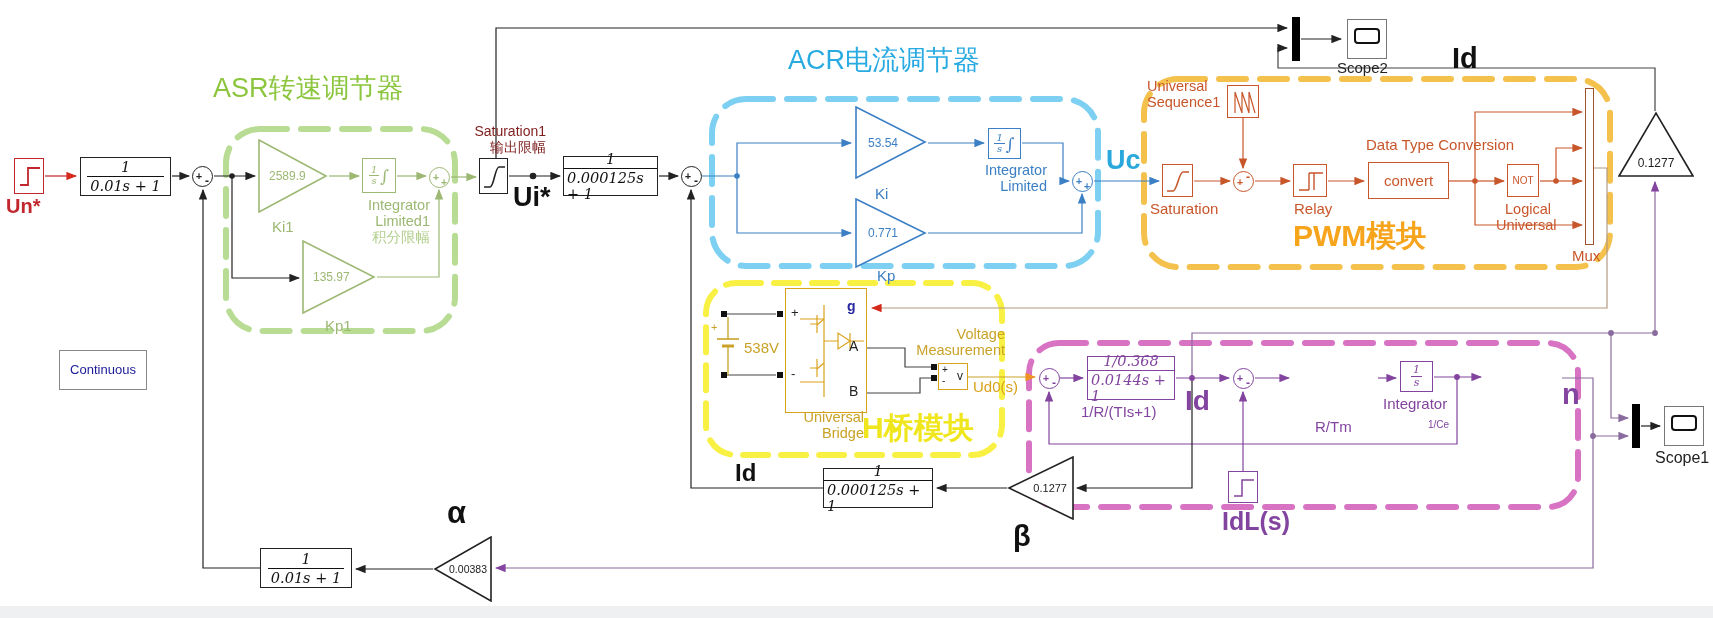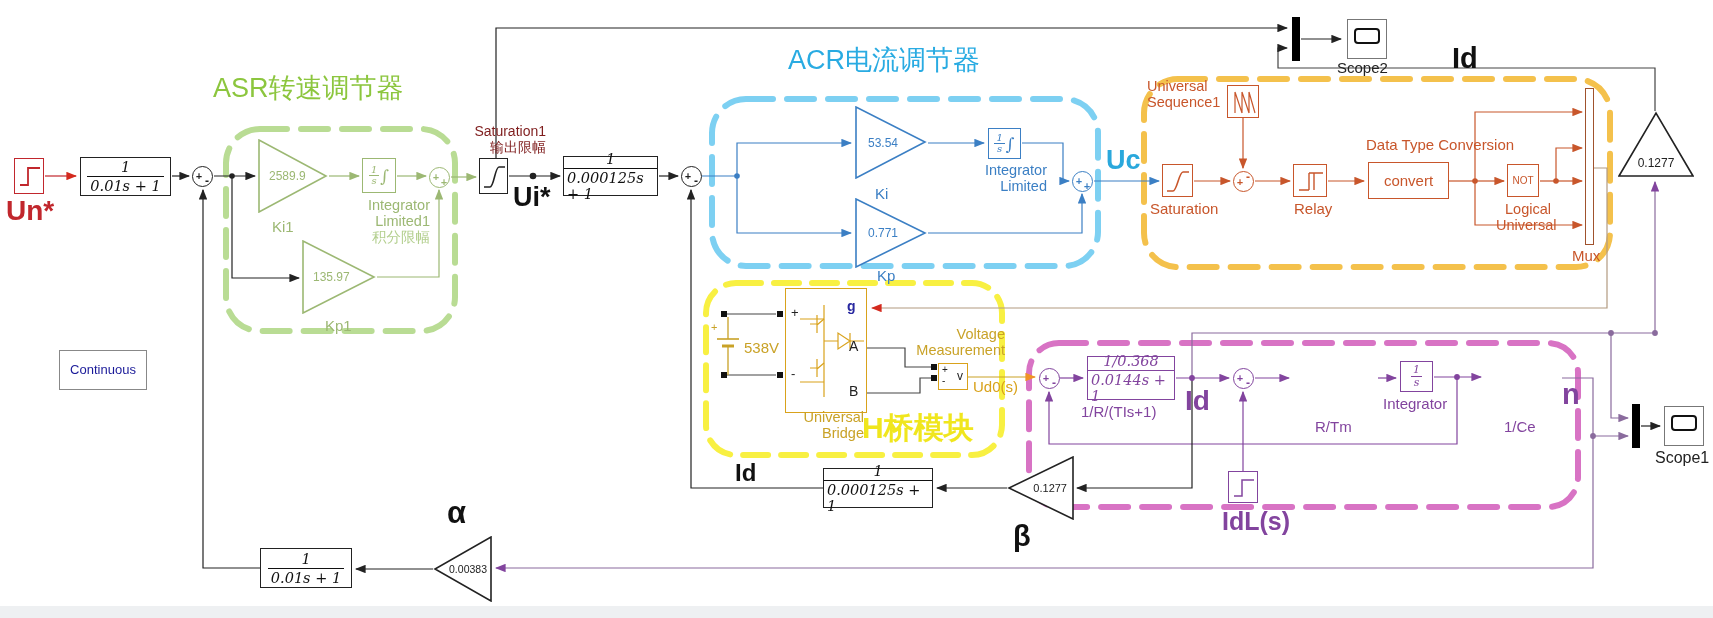--- a/index.html
+++ b/index.html
@@ -167,28 +167,29 @@
     <rect x="861" y="305" width="6" height="6"></rect>
         <rect x="861" y="345" width="6" height="6"></rect>
         <rect x="861" y="390" width="6" height="6"></rect>
     <rect x="931" y="364" width="6" height="6"></rect>
         <rect x="931" y="375" width="6" height="6"></rect>
   </g>
 </svg>
 
 <div class="lbl" style="left:788px;top:46px;font-size:27px;color:var(--acrT)">ACR电流调节器</div>
 <div class="lbl" style="left:213px;top:74px;font-size:27px;color:var(--asrT)">ASR转速调节器</div>
+<div class="lbl big" style="left:1293px;top:220px;font-size:30px;color:var(--pwmT)">PWM模块</div>
 <div class="lbl big" style="left:862px;top:412px;font-size:30px;color:var(--hbT)">H桥模块</div>
 
 <div class="blk" style="left:14px;top:158px;width:30px;height:36px;border-color:#c1272d">
   <svg class="icon" width="30" height="36">
         <path d="M5,26 H13 V9 H25" fill="none" stroke="#c1272d" stroke-width="1.8"></path>
       </svg>
 </div>
-<div class="lbl big" style="left:6px;top:196px;font-size:28px;color:var(--red)">Un*</div>
+<div class="lbl big" style="left:6px;top:196px;font-size:20px;color:var(--red)">Un*</div>
 
 <div class="tf" style="left:80px;top:157px;width:91px;height:39px">
   <div class="frac">
         <div class="num">1</div>
         <div class="den">0.01s + 1</div>
       </div>
 </div>
 
 <div class="sum" style="left:192px;top:166px">
   <span class="sg" style="left:3px;top:4px">+</span>
@@ -413,21 +414,21 @@
 <div class="cap" style="left:1315px;top:419px;color:var(--mot);font-size:15px">R/Tm</div>
 
 <div class="blk" style="left:1400px;top:361px;width:33px;height:31px;border-color:#82449e;color:var(--mot)">
   <span class="mfrac" style="font-size:11px">
         <span class="mn">1</span>
         <span>s</span>
       </span>
 </div>
 <div class="cap" style="left:1383px;top:396px;color:var(--mot);font-size:15px">Integrator</div>
 
-<div class="cap" style="left:1504px;top:419px;color:var(--mot);font-size:15px">1/Ce</div>
+<div class="cap" style="left:1428px;top:419px;color:var(--mot);font-size:10px">1/Ce</div>
 <div class="lbl big" style="left:1562px;top:379px;font-size:29px;color:var(--mot)">n</div>
 
 <div class="blk" style="left:1228px;top:471px;width:30px;height:32px;border-color:#82449e">
   <svg class="icon" width="30" height="32">
         <path d="M5,24 H13 V8 H25" fill="none" stroke="#82449e" stroke-width="1.5"></path>
       </svg>
 </div>
 <div class="lbl big" style="left:1222px;top:508px;font-size:25px;color:var(--mot)">IdL(s)</div>
 
 <div class="gain" style="left:1007px;top:456px;width:67px;height:64px">

